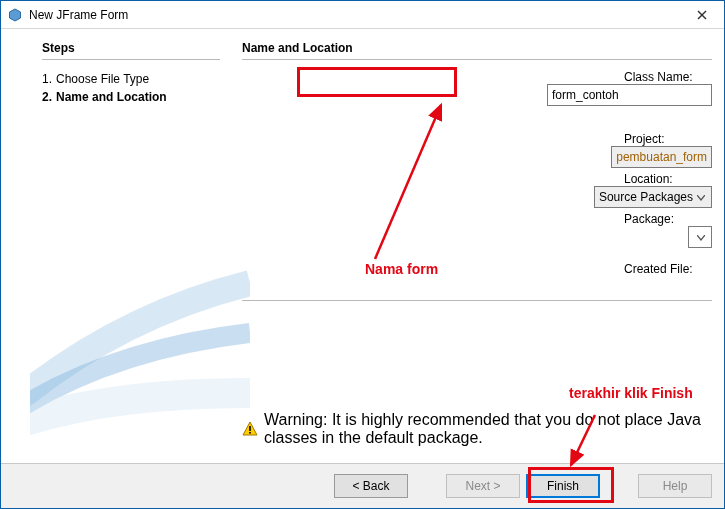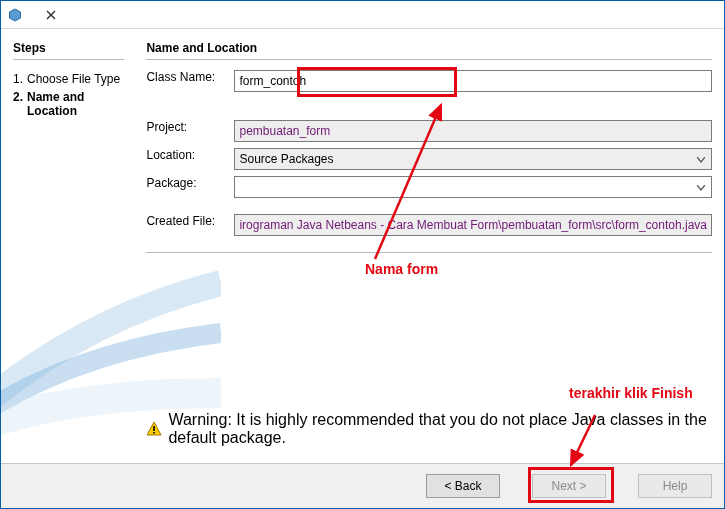--- a/index.html
+++ b/index.html
@@ -3,44 +3,44 @@
 <meta charset="utf-8">
 <style>
   * { box-sizing: border-box; }
   html, body { margin:0; padding:0; }
   body { font-family: "Segoe UI", Tahoma, sans-serif; font-size:12px; color:#000; background:#fff; }
   .window { width:725px; height:509px; border:1px solid #0a5ea8; display:flex; flex-direction:column; position:relative; overflow:hidden; background:#fff;}
   .titlebar { height:28px; background:#fff; border-bottom:1px solid #d8d8d8; display:flex; align-items:center; padding:0 0 0 6px; }
   .titlebar .icon { width:16px; height:16px; margin-right:6px; display:flex; align-items:center; justify-content:center;}
   .titlebar .title { flex:1; font-size:12px; }
   .titlebar .close { width:44px; height:28px; display:flex; align-items:center; justify-content:center; cursor:pointer; }
-  .body { flex:1; display:flex; position:relative; overflow:hidden;}
+  .body { flex:1; display:flex; position:relative; overflow:hidden;margin-left:29px;}
   .sidebar { width:200px; padding:12px 10px 10px 12px; border-right: none; position:relative; z-index:2;}
   .sidebar h4 { margin:0 0 10px 0; font-size:12px; font-weight:bold; padding-bottom:4px; border-bottom:1px solid #b8b8b8;}
   .steps { list-style:none; margin:0; padding:0; font-size:12px;}
   .steps li { padding:2px 0 2px 14px; position:relative;}
   .steps li .num { position:absolute; left:0; }
   .steps li.active { font-weight:bold;}
   .main { flex:1; padding:12px 12px 8px 12px; display:flex; flex-direction:column; position:relative; z-index:2;}
   .main h4 { margin:0 0 10px 0; font-size:12px; font-weight:bold; padding-bottom:4px; border-bottom:1px solid #b8b8b8;}
   .form { display:flex; flex-direction:column; gap:4px; }
-  .row { display:flex; align-items:flex-start; min-height:24px;}
+  .row { display:flex; align-items:flex-end; min-height:24px;flex-direction:column;}
   .row .label { width:88px; font-size:12px; }
   .row .field { flex:1; }
   input[type=text], .combo, .ro {
     width:100%; height:22px; font-size:12px; padding:0 4px;
     border:1px solid #7a7a7a; background:#fff;
   }
-  .ro { background:#eee; color:#701a75; display:flex; align-items:center; overflow:hidden; white-space:nowrap;}
+  .ro { background:#eee; color:#a16207; display:flex; align-items:center; overflow:hidden; white-space:nowrap;}
   .combo { background:#eee; display:flex; align-items:center; justify-content:space-between; padding-right:2px; cursor:pointer;}
   .combo .chev { font-size:10px; color:#555; padding:0 4px;}
   .underline-sep { margin-top:10px; border-bottom:1px solid #b8b8b8;}
   .warning-row { display:flex; align-items:center; gap:6px; font-size:16px; padding:6px 0 8px 0;justify-content:center;}
   .warn-icon { width:16px; height:16px; }
-  .button-row { display:flex; justify-content:flex-end; padding:10px 12px; background:#f0f0f0; border-top:1px solid #c8c8c8;}
+  .button-row { display:flex; justify-content:flex-end; gap:6px; padding:10px 12px; background:#f0f0f0; border-top:1px solid #c8c8c8;}
   .btn { min-width:74px; height:24px; padding:0 10px; font-size:12px; border:1px solid #9a9a9a; background:#e1e1e1; display:flex; align-items:center; justify-content:center; cursor:pointer; user-select:none;}
   .btn.disabled { color:#8a8a8a; background:#e9e9e9; border-color:#c0c0c0; cursor:default;margin-left:32px;}
   .btn.focus { border:1px solid #0078d7; box-shadow:0 0 0 1px #0078d7 inset;}
   
   .redbox { position:absolute; border:3px solid #e30613; pointer-events:none; z-index:20;}
   .redtext { position:absolute; color:#e30613; font-weight:bold; font-size:14px; z-index:20; pointer-events:none; font-family:"Segoe UI", sans-serif;padding-left:28px;}
   svg.arrow { position:absolute; z-index:19; pointer-events:none;}
   
   .swoosh { position:absolute; left:-40px; bottom:20px; width:260px; height:180px; z-index:1; pointer-events:none; opacity:0.9;}
 </style>
@@ -48,20 +48,21 @@
 <body>
 
 <div class="window">
 
   <div class="titlebar">
     <span class="icon">
       <svg width="14" height="14" viewBox="0 0 14 14">
         <polygon points="7,1 12.5,4 12.5,10 7,13 1.5,10 1.5,4" fill="#5a9bd4" stroke="#2a6aa0" stroke-width="1"></polygon>
       </svg>
     </span>
+    <span class="title">New JFrame Form</span>
     <div class="close">
       <svg width="10" height="10" viewBox="0 0 10 10">
         <line x1="1" y1="1" x2="9" y2="9" stroke="#333" stroke-width="1.4"></line>
         <line x1="9" y1="1" x2="1" y2="9" stroke="#333" stroke-width="1.4"></line>
       </svg>
     </div>
   </div>
 
   <div class="body">
 
@@ -133,25 +134,20 @@
                   </svg>
               </span>
             </div>
           </div>
         </div>
 
         <div style="height:6px"></div>
 
         <div class="row">
           <div class="label">Created File:</div>
-          <div class="field">
-            <div class="ro">
-              <span>irograman Java Netbeans - Cara Membuat Form\pembuatan_form\src\form_contoh.java</span>
-            </div>
-          </div>
         </div>
 
         <div class="underline-sep"></div>
       </div>
 
       <div style="flex:1"></div>
 
       <div class="warning-row">
         <span class="warn-icon">
           <svg width="16" height="16" viewBox="0 0 16 16">
@@ -161,20 +157,21 @@
           </svg>
         </span>
         <span>Warning: It is highly recommended that you do not place Java classes in the default package.</span>
       </div>
     </div>
   </div>
 
   <div class="button-row">
     <div class="btn">&lt; Back</div>
     <div class="btn disabled">Next &gt;</div>
+    <div class="btn focus">Finish</div>
     <div class="btn disabled">Help</div>
   </div>
 
   <div class="redbox" style="left:296px; top:66px; width:160px; height:30px;"></div>
   <div class="redbox" style="left:527px; top:466px; width:86px; height:36px;"></div>
 
   <div class="redtext" style="left:336px; top:260px;">Nama form</div>
   <div class="redtext" style="left:540px; top:384px;">terakhir klik Finish</div>
 
   <svg class="arrow" style="left:0; top:0;" width="725" height="509">

